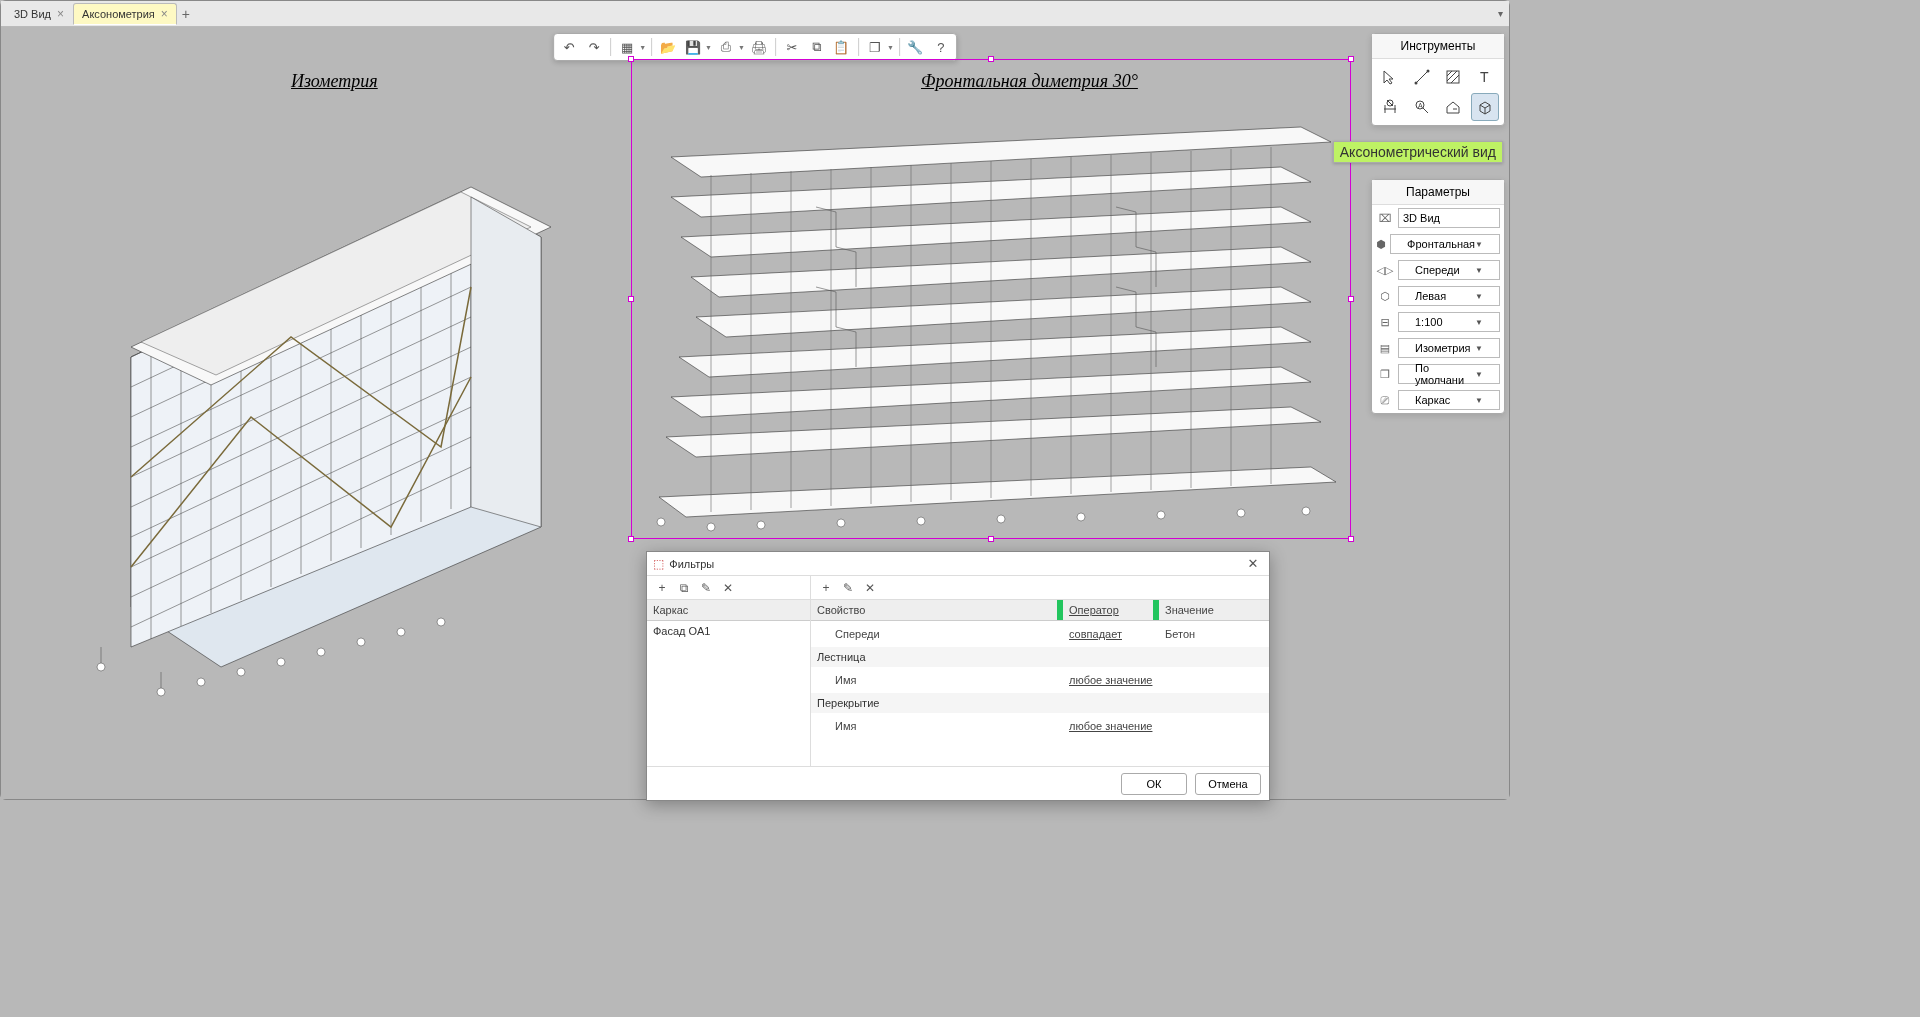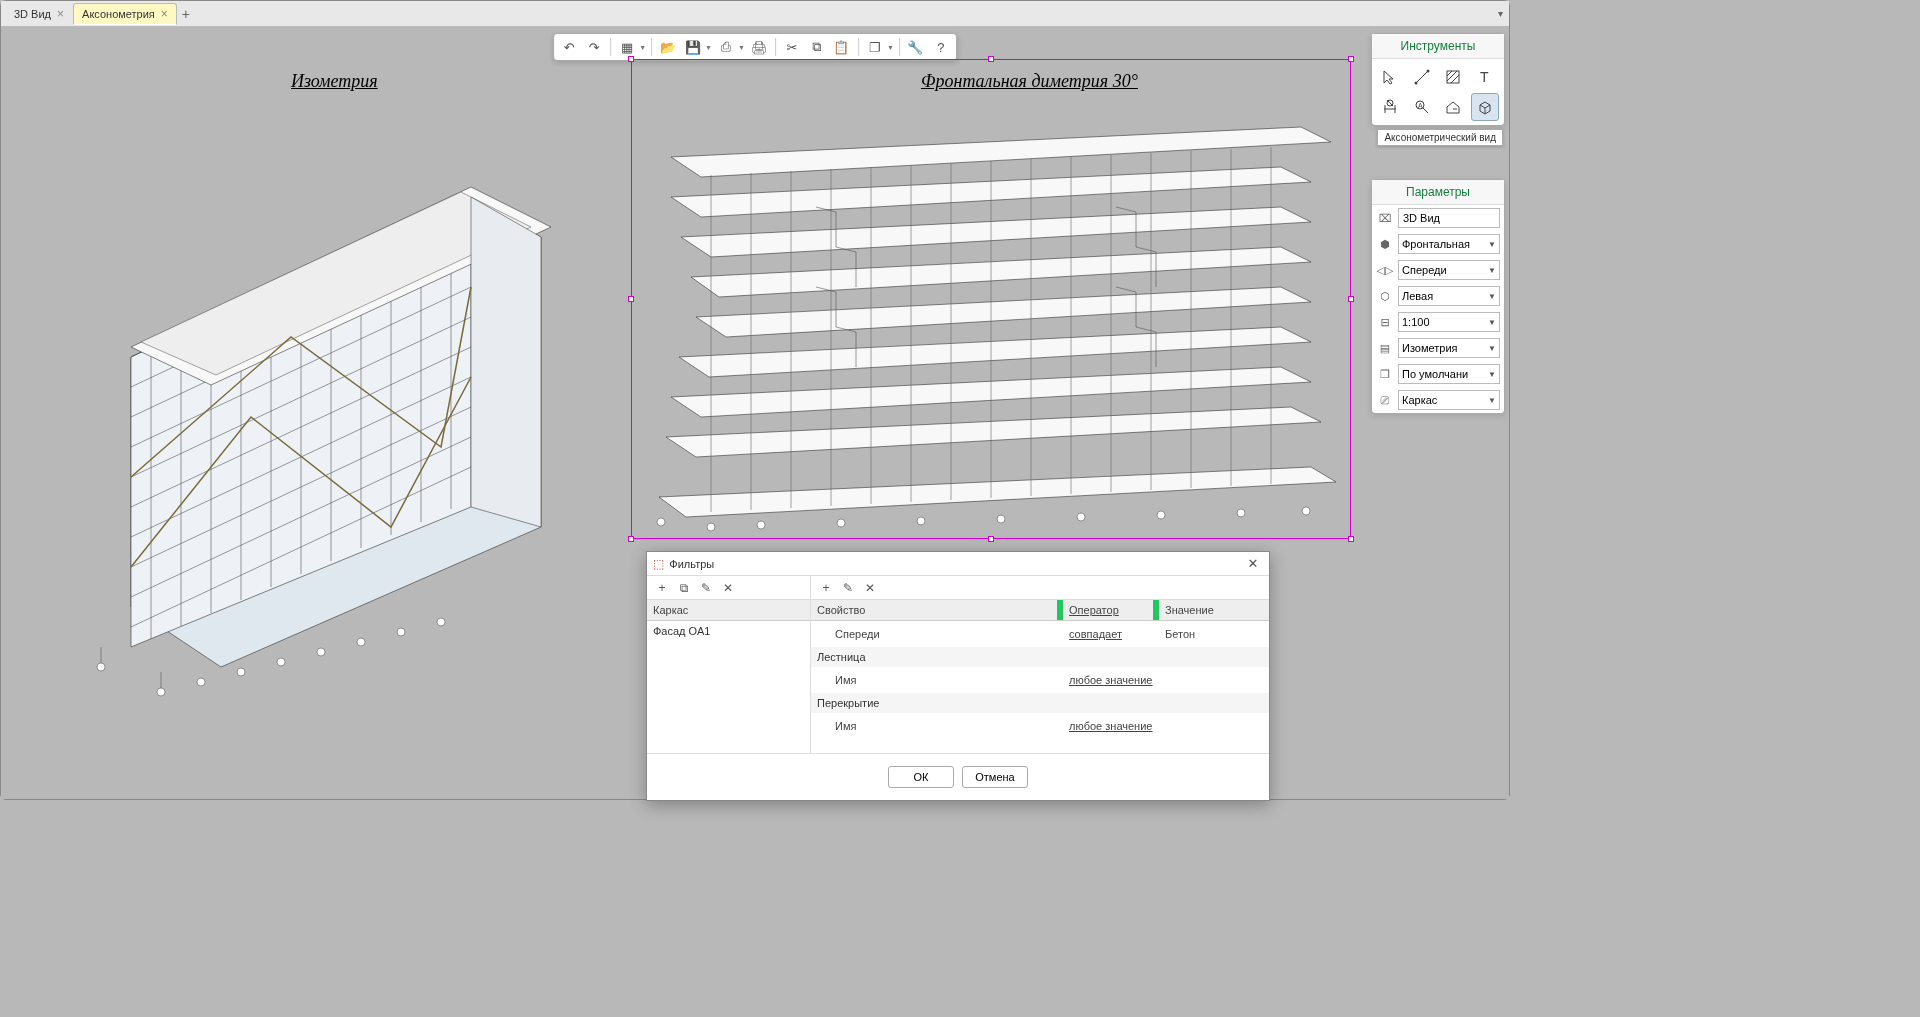--- a/index.html
+++ b/index.html
@@ -21,31 +21,31 @@
 .tb-drop { font-size: 7px; color: #777; margin-left: -2px; }
 
 .view-label { position: absolute; font-family: "Comic Sans MS", cursive; font-size: 18px; color: #000; text-decoration: underline; font-style: italic; }
 .view-label.l { top: 44px; left: 290px; }
 .view-label.r { top: 44px; left: 920px; }
 
 .selection-box { position: absolute; border: 1px solid #d400d4; }
 .sel-handle { position: absolute; width: 6px; height: 6px; background: #fff; border: 1px solid #d400d4; }
 
 .panel { position: absolute; right: 4px; background: #fff; border: 1px solid #aaa; border-radius: 4px; box-shadow: 0 2px 6px rgba(0,0,0,0.12); }
-.panel-title { text-align: center; font-size: 12px; padding: 5px 0; border-bottom: 1px solid #ddd; color: #15803d; background: #f7f7f7; }
+.panel-title { text-align: center; font-size: 12px; padding: 5px 0; border-bottom: 1px solid #ddd; color: #000000; background: #f7f7f7; }
 .panel-tools { top: 6px; width: 134px; }
 .tool-grid { display: grid; grid-template-columns: repeat(4, 1fr); gap: 2px; padding: 4px; }
 .tool-cell { width: 28px; height: 28px; display: flex; align-items: center; justify-content: center; cursor: pointer; border-radius: 3px; }
 .tool-cell.active { background: #d8e4f0; border: 1px solid #8ab; }
-.tooltip-label { position: absolute; top: 102px; right: 6px; background: #ffffff; border: 1px solid #aaa; padding: 2px 6px; font-size: 10px; color: #333; box-shadow: 0 1px 3px rgba(0,0,0,0.2); }
+.tooltip-label { position: absolute; top: 114px; right: 6px; background: #bef264; border: 1px solid #aaa; padding: 2px 6px; font-size: 14px; color: #333; box-shadow: 0 1px 3px rgba(0,0,0,0.2); }
 
 .panel-params { top: 152px; width: 134px; }
 .param-row { display: flex; align-items: center; padding: 3px 4px; gap: 4px; }
 .param-icon { width: 18px; height: 18px; display: flex; align-items: center; justify-content: center; color: #666; font-size: 11px; }
-.param-select { flex: 1; height: 20px; font-size: 11px; border: 1px solid #bbb; background: #fff; padding: 0 3px; display: flex; align-items: center; justify-content: space-between; cursor: pointer; }
+.param-select { flex: 1; height: 20px; font-size: 11px; border: 1px solid #bbb; background: #fff; padding: 0 16px; display: flex; align-items: center; justify-content: space-between; cursor: pointer; }
 .param-select .arrow { font-size: 8px; color: #555; }
 .param-field { flex: 1; height: 20px; font-size: 11px; border: 1px solid #bbb; padding: 0 4px; display: flex; align-items: center; }
 
 
 .dialog { position: absolute; left: 645px; top: 524px; width: 624px; height: 250px; background: #fff; border: 1px solid #888; box-shadow: 0 4px 16px rgba(0,0,0,0.3); display: flex; flex-direction: column; }
 .dialog-title { height: 24px; display: flex; align-items: center; padding: 0 6px; font-size: 11px; color: #333; border-bottom: 1px solid #ddd; }
 .dialog-title .icon { margin-right: 5px; color: #c44; font-size: 12px; }
 .dialog-close { margin-left: auto; cursor: pointer; color: #555; font-size: 13px; width: 20px; text-align: center; }
 .dialog-tools { height: 24px; display: flex; align-items: center; border-bottom: 1px solid #ddd; }
 .dialog-tools-left, .dialog-tools-right { display: flex; gap: 4px; padding: 0 6px; }
@@ -59,21 +59,21 @@
 .filter-table { flex: 1; display: flex; flex-direction: column; }
 .ft-head-row { display: flex; background: #eee; border-bottom: 1px solid #ccc; }
 .ft-col { padding: 4px 6px; font-size: 11px; color: #444; border-right: 6px solid #22c55e; }
 .ft-col.c1 { flex: 1; }
 .ft-col.c2 { width: 96px; text-decoration: underline; }
 .ft-col.c3 { width: 110px; border-right: none; }
 .ft-group { padding: 4px 6px; font-size: 11px; color: #333; background: #f5f5f5; }
 .ft-row { display: flex; padding: 3px 0; font-size: 11px; color: #333; }
 .ft-row .ft-col { border: none; background: transparent; }
 .ft-row .c1 { padding-left: 24px; }
-.dialog-footer { height: 47px; border-top: 1px solid #ddd; display: flex; justify-content: center; align-items: center; gap: 8px; padding: 4px 8px; }
+.dialog-footer { height: 34px; border-top: 1px solid #ddd; display: flex; justify-content: flex-end; align-items: center; gap: 8px; padding: 4px 8px; }
 .dlg-btn { min-width: 66px; height: 22px; border: 1px solid #aaa; background: #fff; font-size: 11px; border-radius: 3px; cursor: pointer; display: flex; align-items: center; justify-content: center; }
 
 svg.building { position: absolute; }
 </style>
 </head>
 <body>
 
 <div class="app-frame">
 
   <div class="tab-bar">

